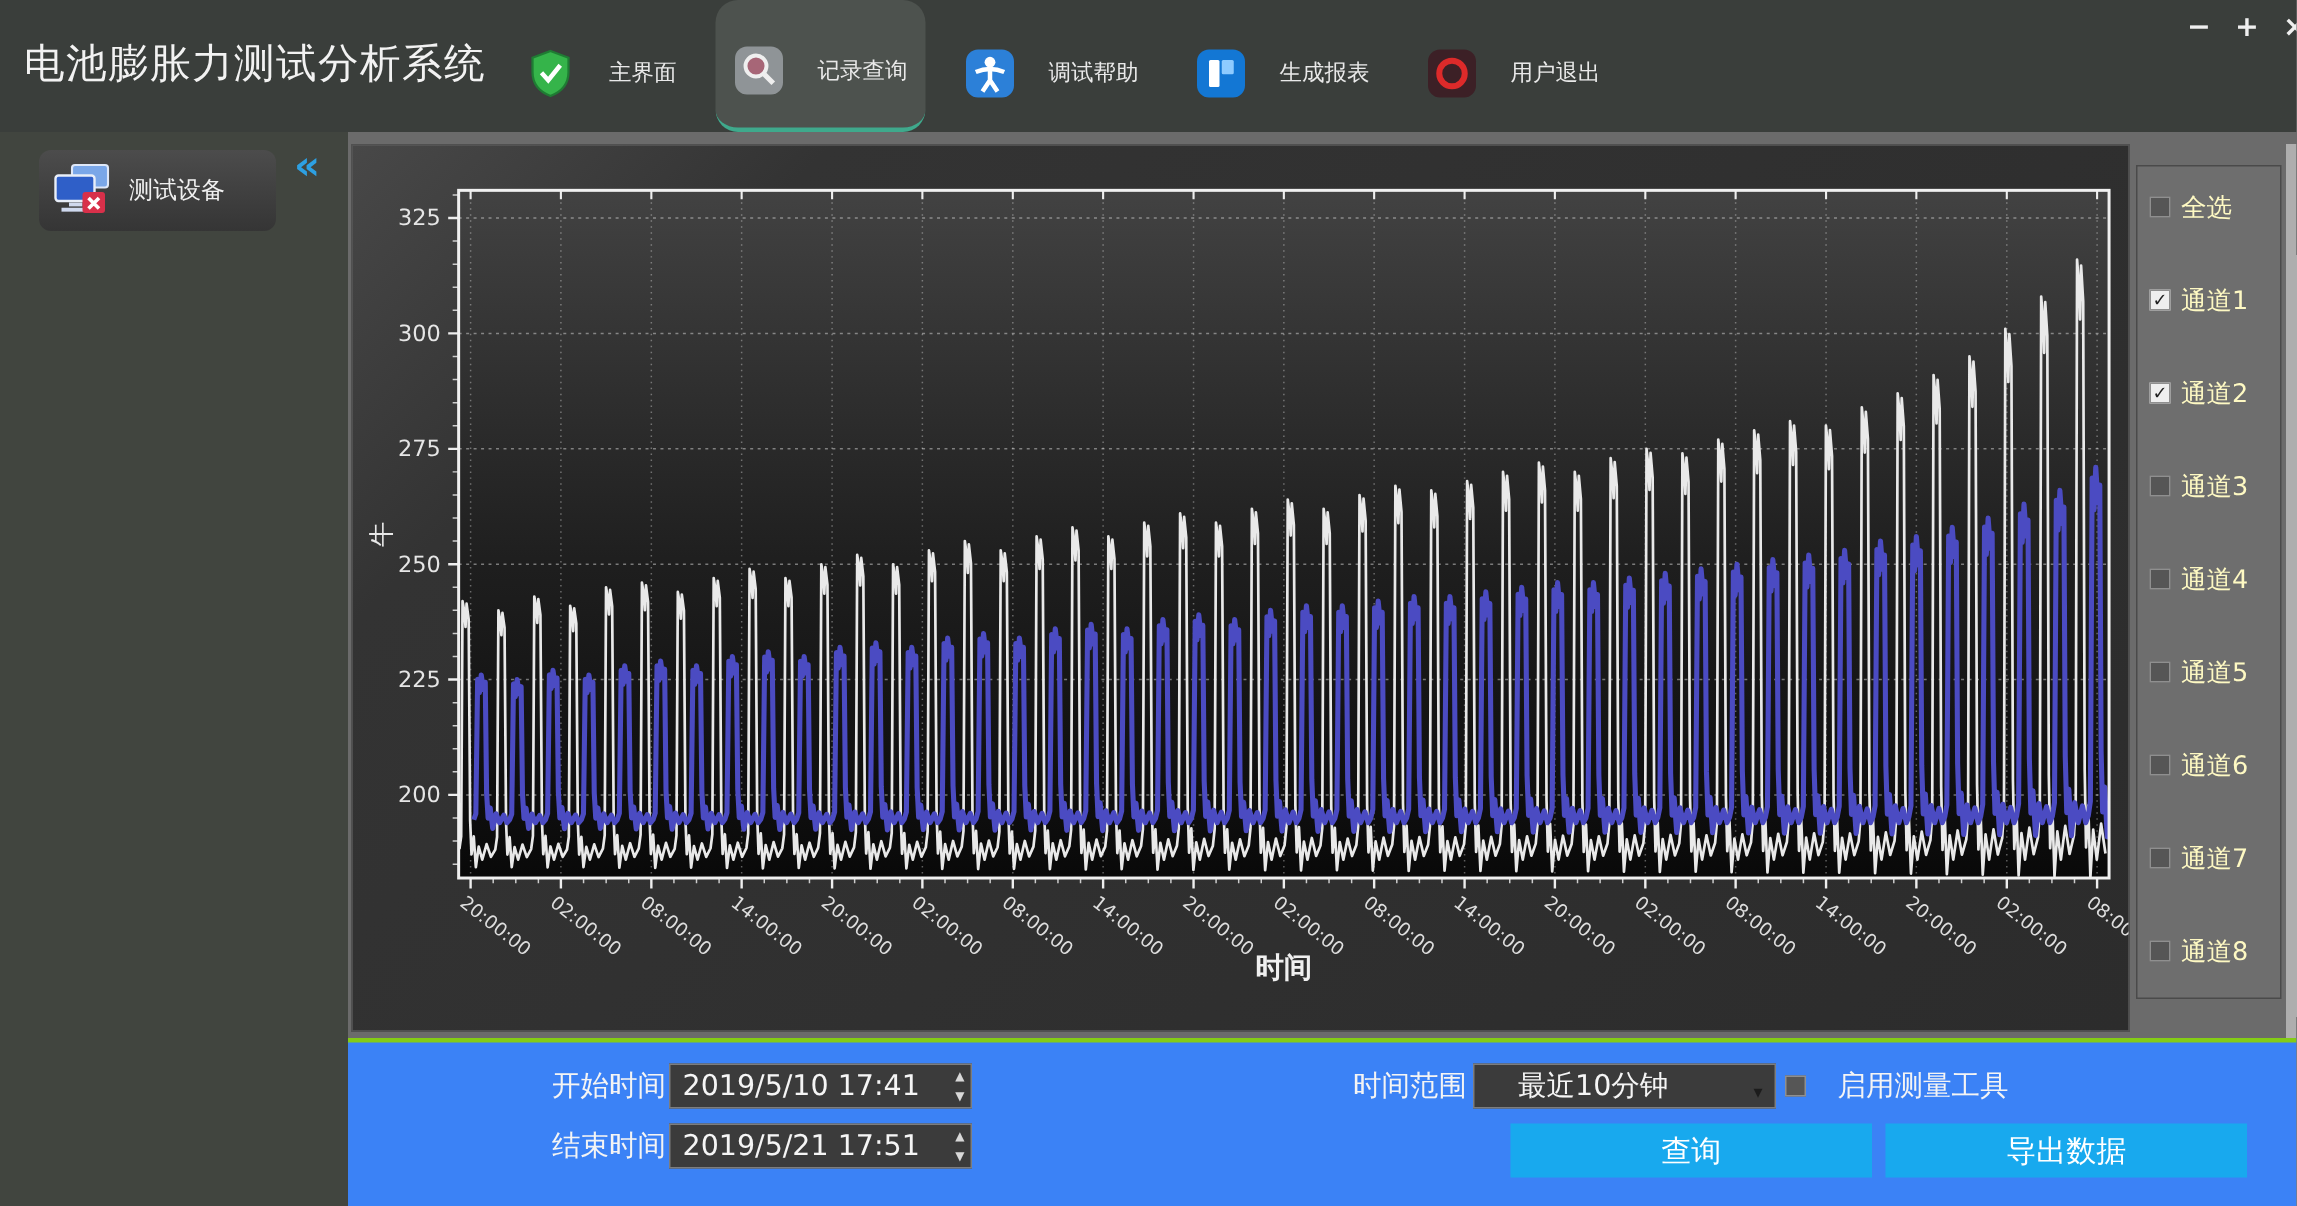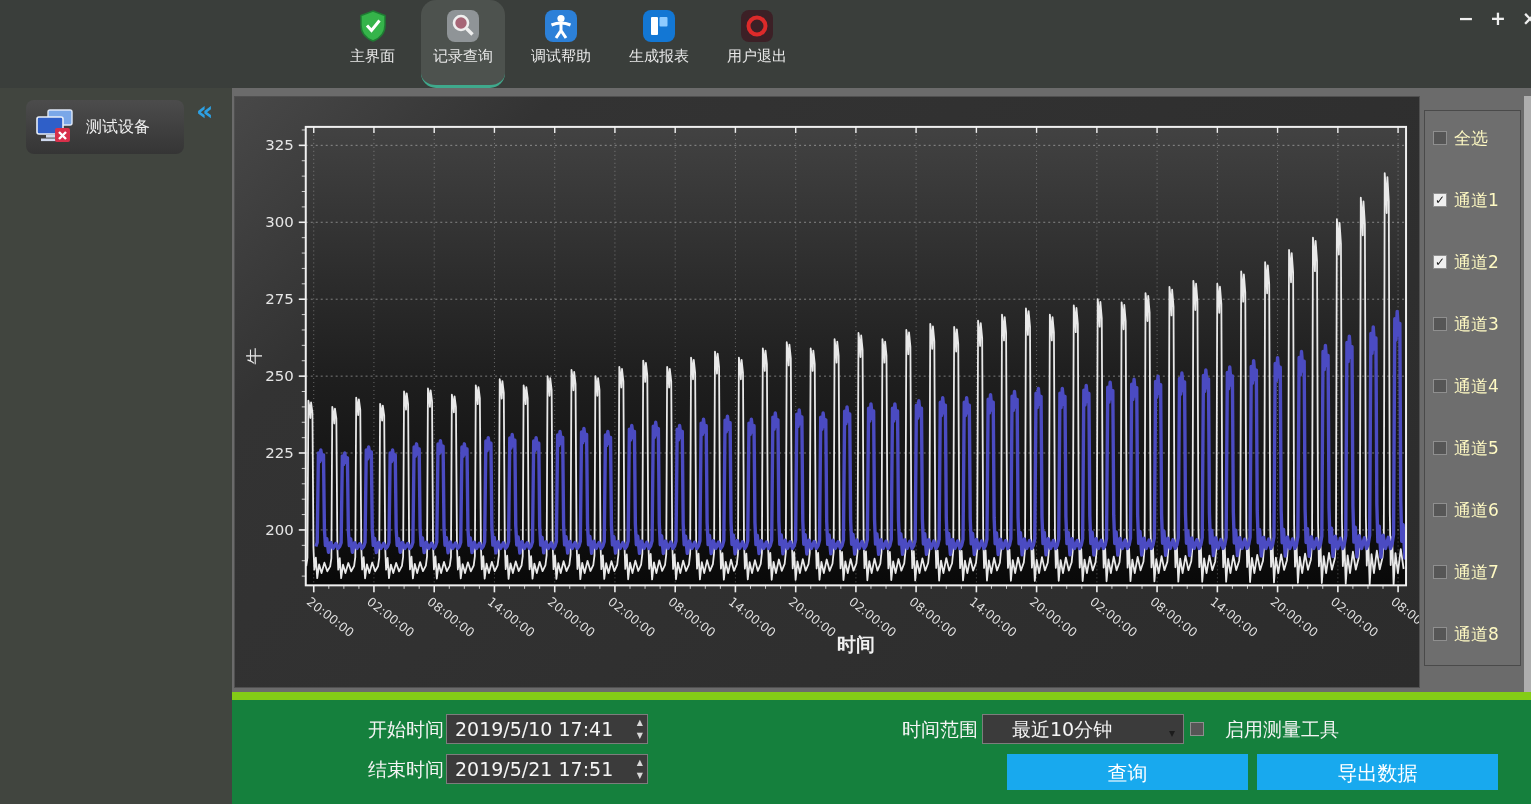--- a/index.html
+++ b/index.html
@@ -6,21 +6,21 @@
   body{
     width:1531px;height:804px;position:relative;overflow:hidden;
     background:#6b6b6b;
     font-family:"DejaVu Sans","Liberation Sans",sans-serif;
     -webkit-font-smoothing:antialiased;
   }
   
   .titlebar{position:absolute;left:0;top:0;width:1531px;height:88px;background:#3a3e3b;}
   .page-title{position:absolute;left:16px;top:24px;font-size:27px;color:#f2f2f2;letter-spacing:1px;}
   .toolbar{position:absolute;left:338px;top:0;height:88px;display:flex;align-items:stretch;gap:14px;}
-  .tb-item{display:flex;flex-direction:column;align-items:center;padding:9px 12px 0 12px;gap:4px;cursor:default;}
+  .tb-item{display:flex;flex-direction:row;align-items:center;padding:9px 12px 0 12px;gap:22px;cursor:default;}
   .tb-item.selected{background:#4d524e;border-bottom:3px solid #3fa98c;border-radius:15px;}
   .tb-item .lab{font-size:15px;color:#e9e9e9;white-space:nowrap;}
   .tb-item svg{display:block;}
   .win-controls{position:absolute;top:6px;right:0;display:flex;gap:10px;}
   .win-btn{width:22px;height:24px;color:#efefef;font-size:19px;line-height:24px;text-align:center;font-weight:bold;}
   
   .sidebar{position:absolute;left:0;top:88px;width:232px;height:716px;background:#41453f;}
   .device-item{position:absolute;left:26px;top:12px;width:158px;height:54px;border-radius:8px;
     background:linear-gradient(#4c4c4c,#353535);display:flex;align-items:center;gap:10px;padding-left:8px;box-sizing:border-box;}
   .device-item .lab{color:#f0f0f0;font-size:16px;}
@@ -32,34 +32,35 @@
   .channel-panel{position:absolute;left:1424px;top:110px;width:97px;height:556px;background:#6e6e6e;
     border:1px solid #4a4a4a;box-sizing:border-box;display:flex;flex-direction:column;gap:36px;padding:14px 0 0 8px;}
   .ch-row{display:flex;align-items:center;gap:7px;height:26px;}
   .cbx{width:14px;height:14px;background:#565656;border:1px solid #8f8f8f;box-sizing:border-box;
     font-size:12px;line-height:12px;text-align:center;color:#222;}
   .cbx.on{background:#efefef;font-weight:bold;}
   .ch-lab{color:#fef9c3;font-size:17px;white-space:nowrap;}
   
   .scroll-strip{position:absolute;left:1524px;top:96px;width:7px;height:708px;background:#aeaeae;}
   
-  .bottom-panel{position:absolute;left:232px;top:692px;width:1299px;height:112px;background:#15803d;border-top:8px solid #84cc16;box-sizing:border-box;}
+  .bottom-panel{position:absolute;left:232px;top:692px;width:1299px;height:112px;background:#3b82f6;border-top:3px solid #84cc16;box-sizing:border-box;}
   .bp-label{position:absolute;color:#f4f4f4;font-size:19px;line-height:30px;white-space:nowrap;}
   .dt-input,.dropdown{position:absolute;width:202px;height:30px;background:#3b3b3b;border:1px solid #7d7d7d;
     box-sizing:border-box;color:#f5f5f5;font-size:19px;line-height:28px;padding-left:8px;}
   .spinner{position:absolute;right:4px;top:1px;display:flex;flex-direction:column;line-height:13px;font-size:8px;color:#d8d8d8;}
   .caret{position:absolute;right:8px;top:4px;font-size:12px;color:#1c1c1c;}
   .measure{position:absolute;display:flex;align-items:center;gap:21px;height:26px;}
   .btn{position:absolute;width:241px;height:36px;background:#18a9ee;color:#fff;font-size:20px;
     text-align:center;line-height:36px;border:none;}
 </style>
 </head>
 <body>
 
 <div class="titlebar">
+  <div class="page-title">电池膨胀力测试分析系统</div>
 
   <div class="toolbar">
     <div class="tb-item">
       <svg width="34" height="34" viewBox="0 0 34 34">
         <path d="M17 2 L29 6.5 V16 C29 24.5 23.5 29.5 17 32 C10.5 29.5 5 24.5 5 16 V6.5 Z" fill="#35b44a" stroke="#1f7c33" stroke-width="1.5"></path>
         <path d="M11 16.5 L15.5 21.5 L23.5 11.5" stroke="#fff" stroke-width="3" fill="none"></path>
       </svg>
       <span class="lab">主界面</span>
     </div>
     <div class="tb-item selected">

